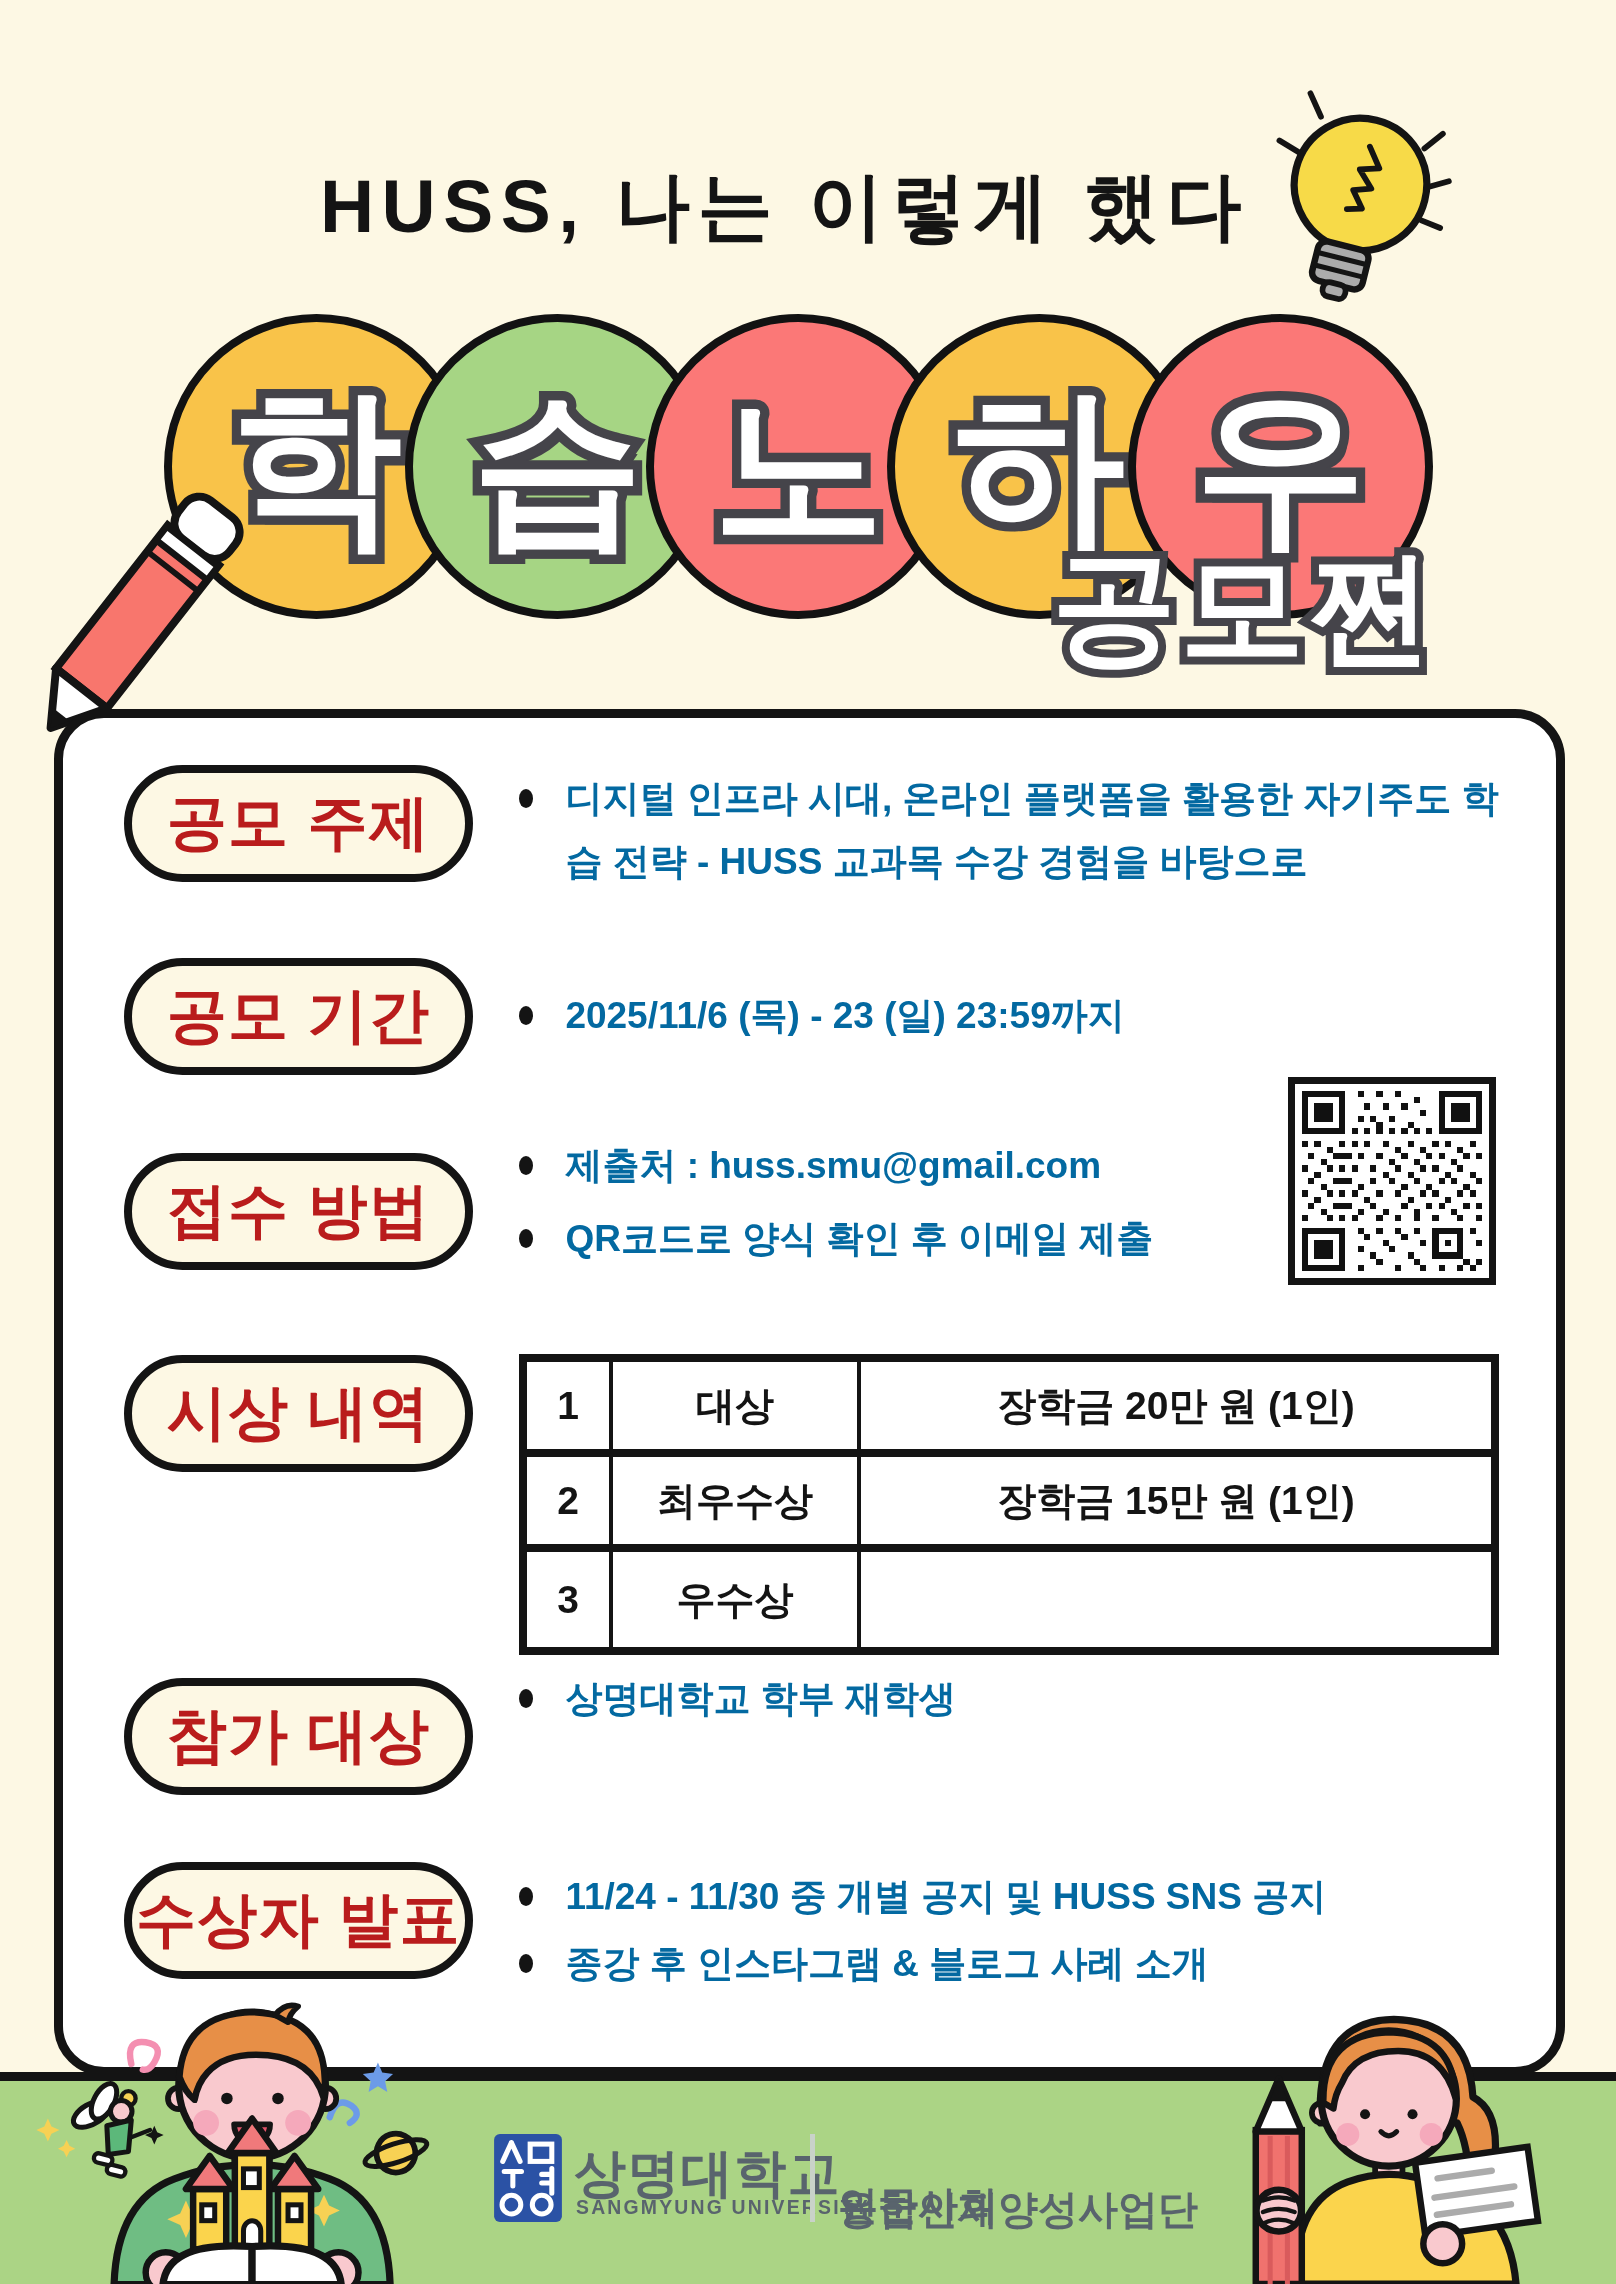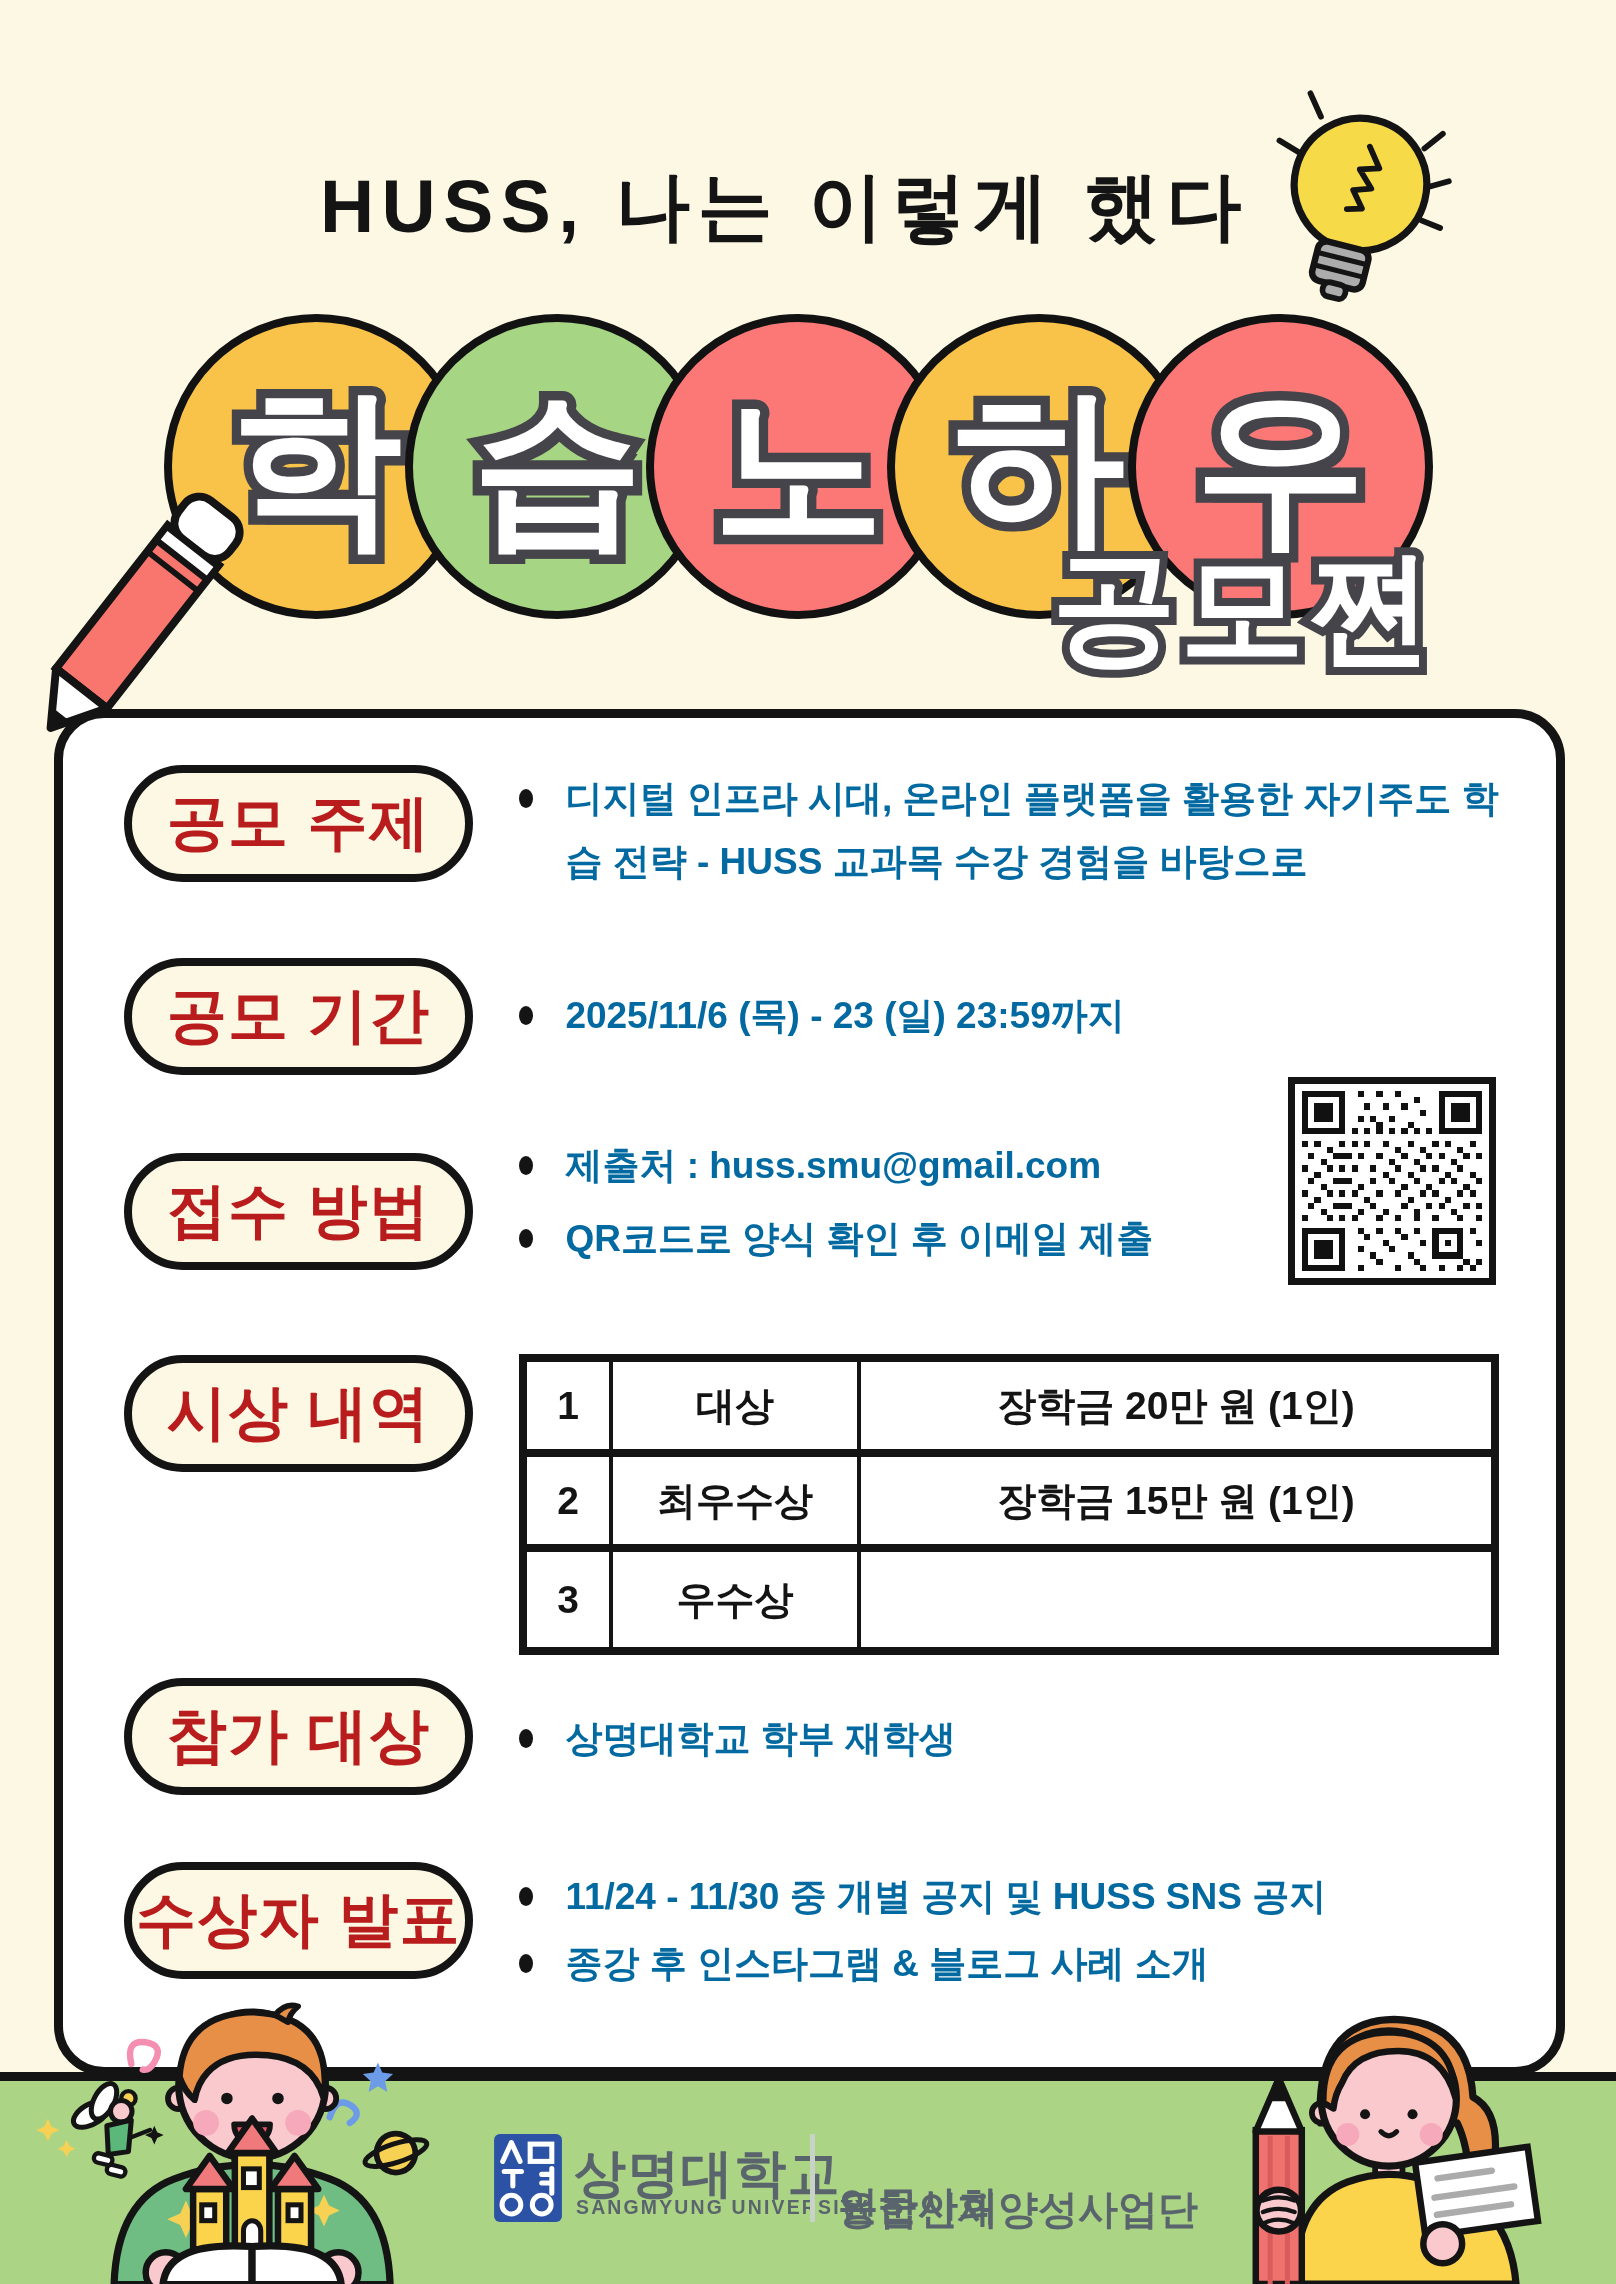--- a/index.html
+++ b/index.html
@@ -184,21 +184,21 @@
       <div class="acell">2</div>
       <div class="acell">최우수상</div>
       <div class="acell">장학금 15만 원 (1인)</div>
       <div class="acell">3</div>
       <div class="acell">우수상</div>
     </div>
 
     <div class="pill" style="top:960px;">
       <span>참가 대상</span>
     </div>
-    <div class="bullets" style="top:989px;text-align:right;">
+    <div class="bullets" style="top:949px;text-align:right;">
       <div class="bullet">
         <span class="dot"></span>
         <span class="btext">상명대학교 학부 재학생</span>
       </div>
     </div>
 
     <div class="pill" style="top:1144px;">
       <span>수상자 발표</span>
     </div>
     <div class="bullets" style="top:1147px;">

